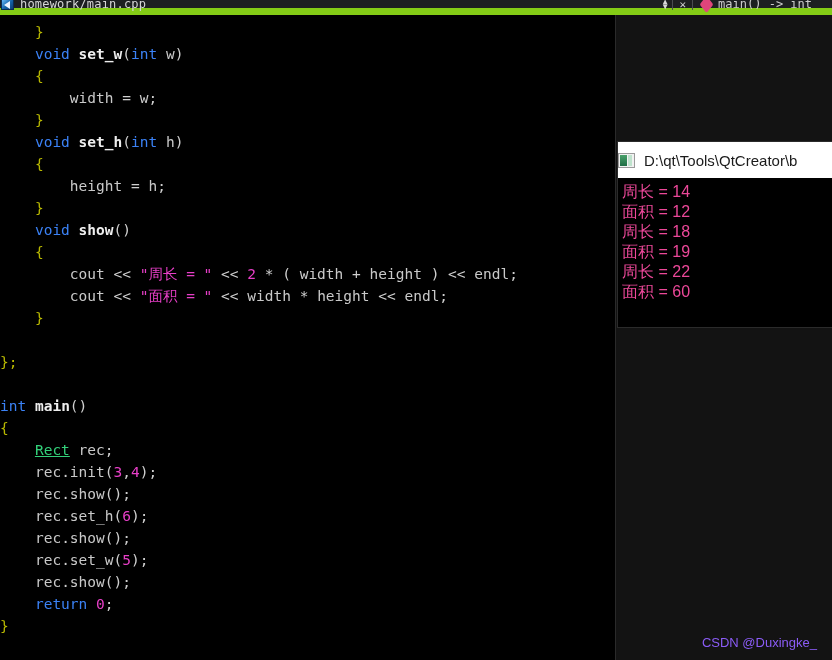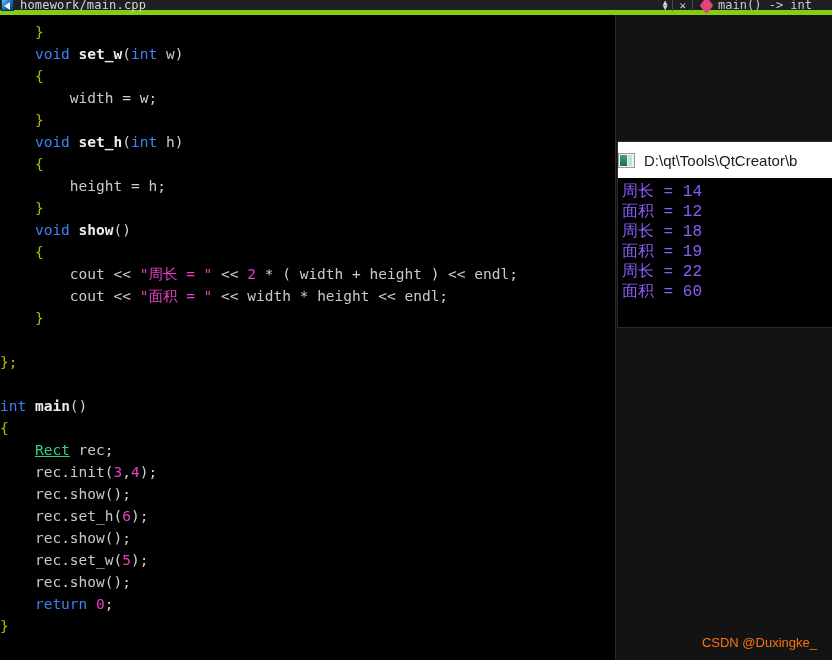--- a/index.html
+++ b/index.html
@@ -29,21 +29,21 @@
     width: 1px; height: 646px;
     background: #2a2a2a;
   }
 
   
   .tabbar {
     position: absolute;
     left: 0; top: 0;
     width: 832px; height: 15px;
     background: #1d1f21;
-    border-bottom: 5px solid #84cc16;
+    border-bottom: 7px solid #84cc16;
     display: flex;
     align-items: center;
     box-sizing: border-box;
   }
   .tab-doc-icon {
     width: 13px; height: 12px;
     margin-left: 1px; margin-right: 6px;
     flex: 0 0 auto;
     background: linear-gradient(135deg,#6fc3ff 0%, #1463a8 55%, #0c3f74 100%);
     border: 1px solid #0a2d52;
@@ -178,32 +178,32 @@
     color: #1b1b1b;
     font-family: "Liberation Sans", sans-serif;
     font-size: 15px;
     white-space: nowrap;
     overflow: hidden;
   }
   .console-body {
     padding: 4px 0 0 4px;
   }
   .console-line {
-    color: #8b5cf6;
-    font-family: Liberation Mono, monospace;
+    color: #ec4899;
+    font-family: Liberation Sans, sans-serif;
     font-size: 16px;
     line-height: 20px;
     white-space: pre;
   }
 
   
   .watermark {
     position: absolute;
     right: 15px; bottom: 10px;
-    color: #f97316;
+    color: #8b5cf6;
     font-family: "Liberation Sans", sans-serif;
     font-size: 13px;
     white-space: nowrap;
   }
 </style>
 </head>
 <body>
 
 <div id="app">
 

